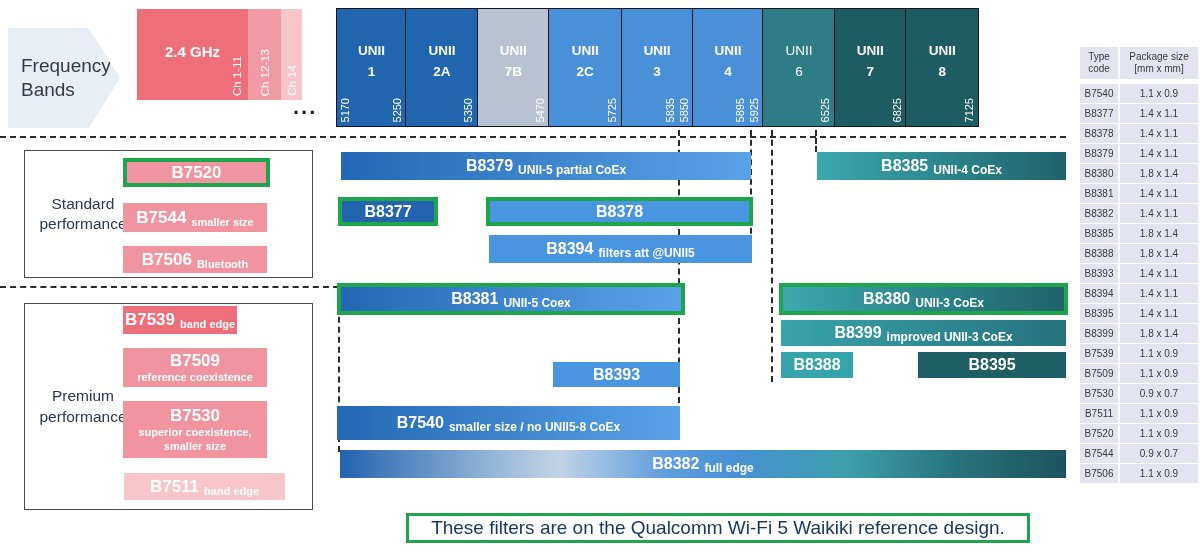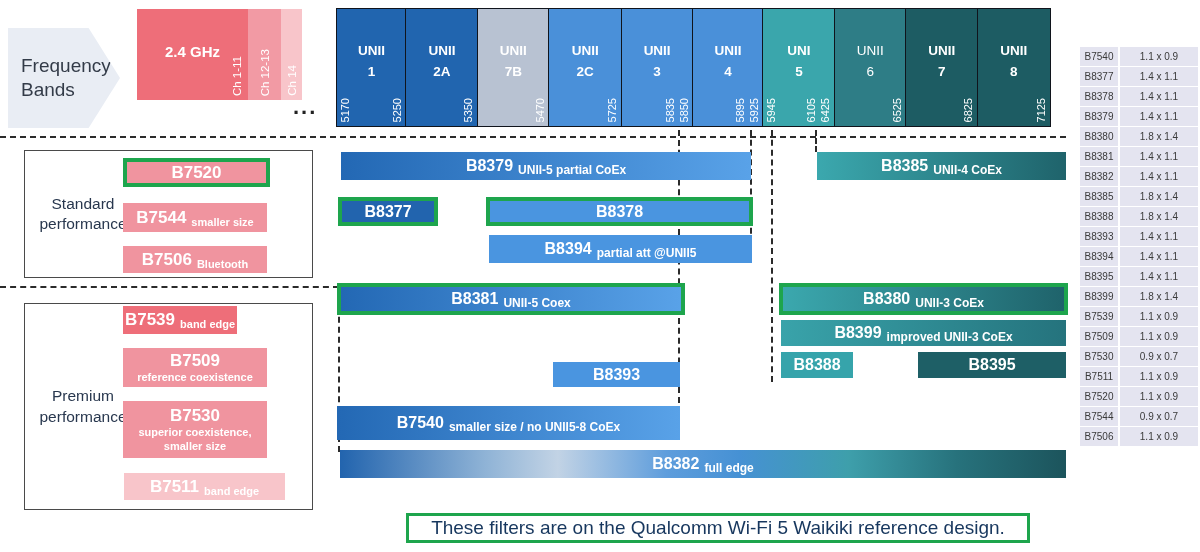--- a/index.html
+++ b/index.html
@@ -140,29 +140,20 @@
     <span class="vfreq fr2">5850</span>
   </div>
   <div class="uband ub6">
     <div class="ub-name">
         <div>UNII</div>
         <div>4</div>
       </div>
     <span class="vfreq fr1">5895</span>
     <span class="vfreq fr2">5925</span>
   </div>
-  <div class="uband ub7">
-    <div class="ub-name">
-        <div>UNI</div>
-        <div>5</div>
-      </div>
-    <span class="vfreq fl">5945</span>
-    <span class="vfreq fr1">6105</span>
-    <span class="vfreq fr2">6425</span>
-  </div>
   <div class="uband ub8">
     <div class="ub-name">
         <div>UNII</div>
         <div>6</div>
       </div>
     <span class="vfreq fr2">6525</span>
   </div>
   <div class="uband ub9">
     <div class="ub-name">
         <div>UNII</div>
@@ -196,21 +187,21 @@
     <span class="desc">UNII-4 CoEx</span>
 </div>
 <div class="fbar solid-dblue hl" style="left:338px;top:197px;width:100px;height:29px;">
   <span class="code">B8377</span>
 </div>
 <div class="fbar solid-blue hl" style="left:486px;top:197px;width:267px;height:29px;">
   <span class="code">B8378</span>
 </div>
 <div class="fbar solid-blue" style="left:489px;top:235px;width:263px;height:28px;">
   <span class="code">B8394</span>
-    <span class="desc">partial att @UNII5</span>
+    <span class="desc">filters att @UNII5</span>
 </div>
 <div class="fbar grad-blue hl" style="left:337px;top:283px;width:348px;height:32px;">
   <span class="code">B8381</span>
     <span class="desc">UNII-5 Coex</span>
 </div>
 <div class="fbar grad-teal hl" style="left:779px;top:283px;width:289px;height:32px;">
   <span class="code">B8380</span>
     <span class="desc">UNII-3 CoEx</span>
 </div>
 <div class="fbar grad-teal2" style="left:781px;top:320px;width:285px;height:26px;">
@@ -265,20 +256,24 @@
   <span class="code">B7530</span>
     <span class="desc">superior coexistence,</span>
     <span class="desc">smaller size</span>
 </div>
 <div class="pbar pink-light" style="left:124px;top:473px;width:161px;height:27px;">
   <span class="code">B7511</span>
     <span class="desc">band edge</span>
 </div>
 
 <div class="typtable">
+  <div class="trow thead">
+    <div class="tcell tc1">Type code</div>
+    <div class="tcell tc2">Package size [mm x mm]</div>
+  </div>
   <div class="trow tdata">
       <div class="tcell tc1">B7540</div>
       <div class="tcell tc2">1.1 x 0.9</div>
     </div>
   <div class="trow tdata">
       <div class="tcell tc1">B8377</div>
       <div class="tcell tc2">1.4 x 1.1</div>
     </div>
   <div class="trow tdata">
       <div class="tcell tc1">B8378</div>

